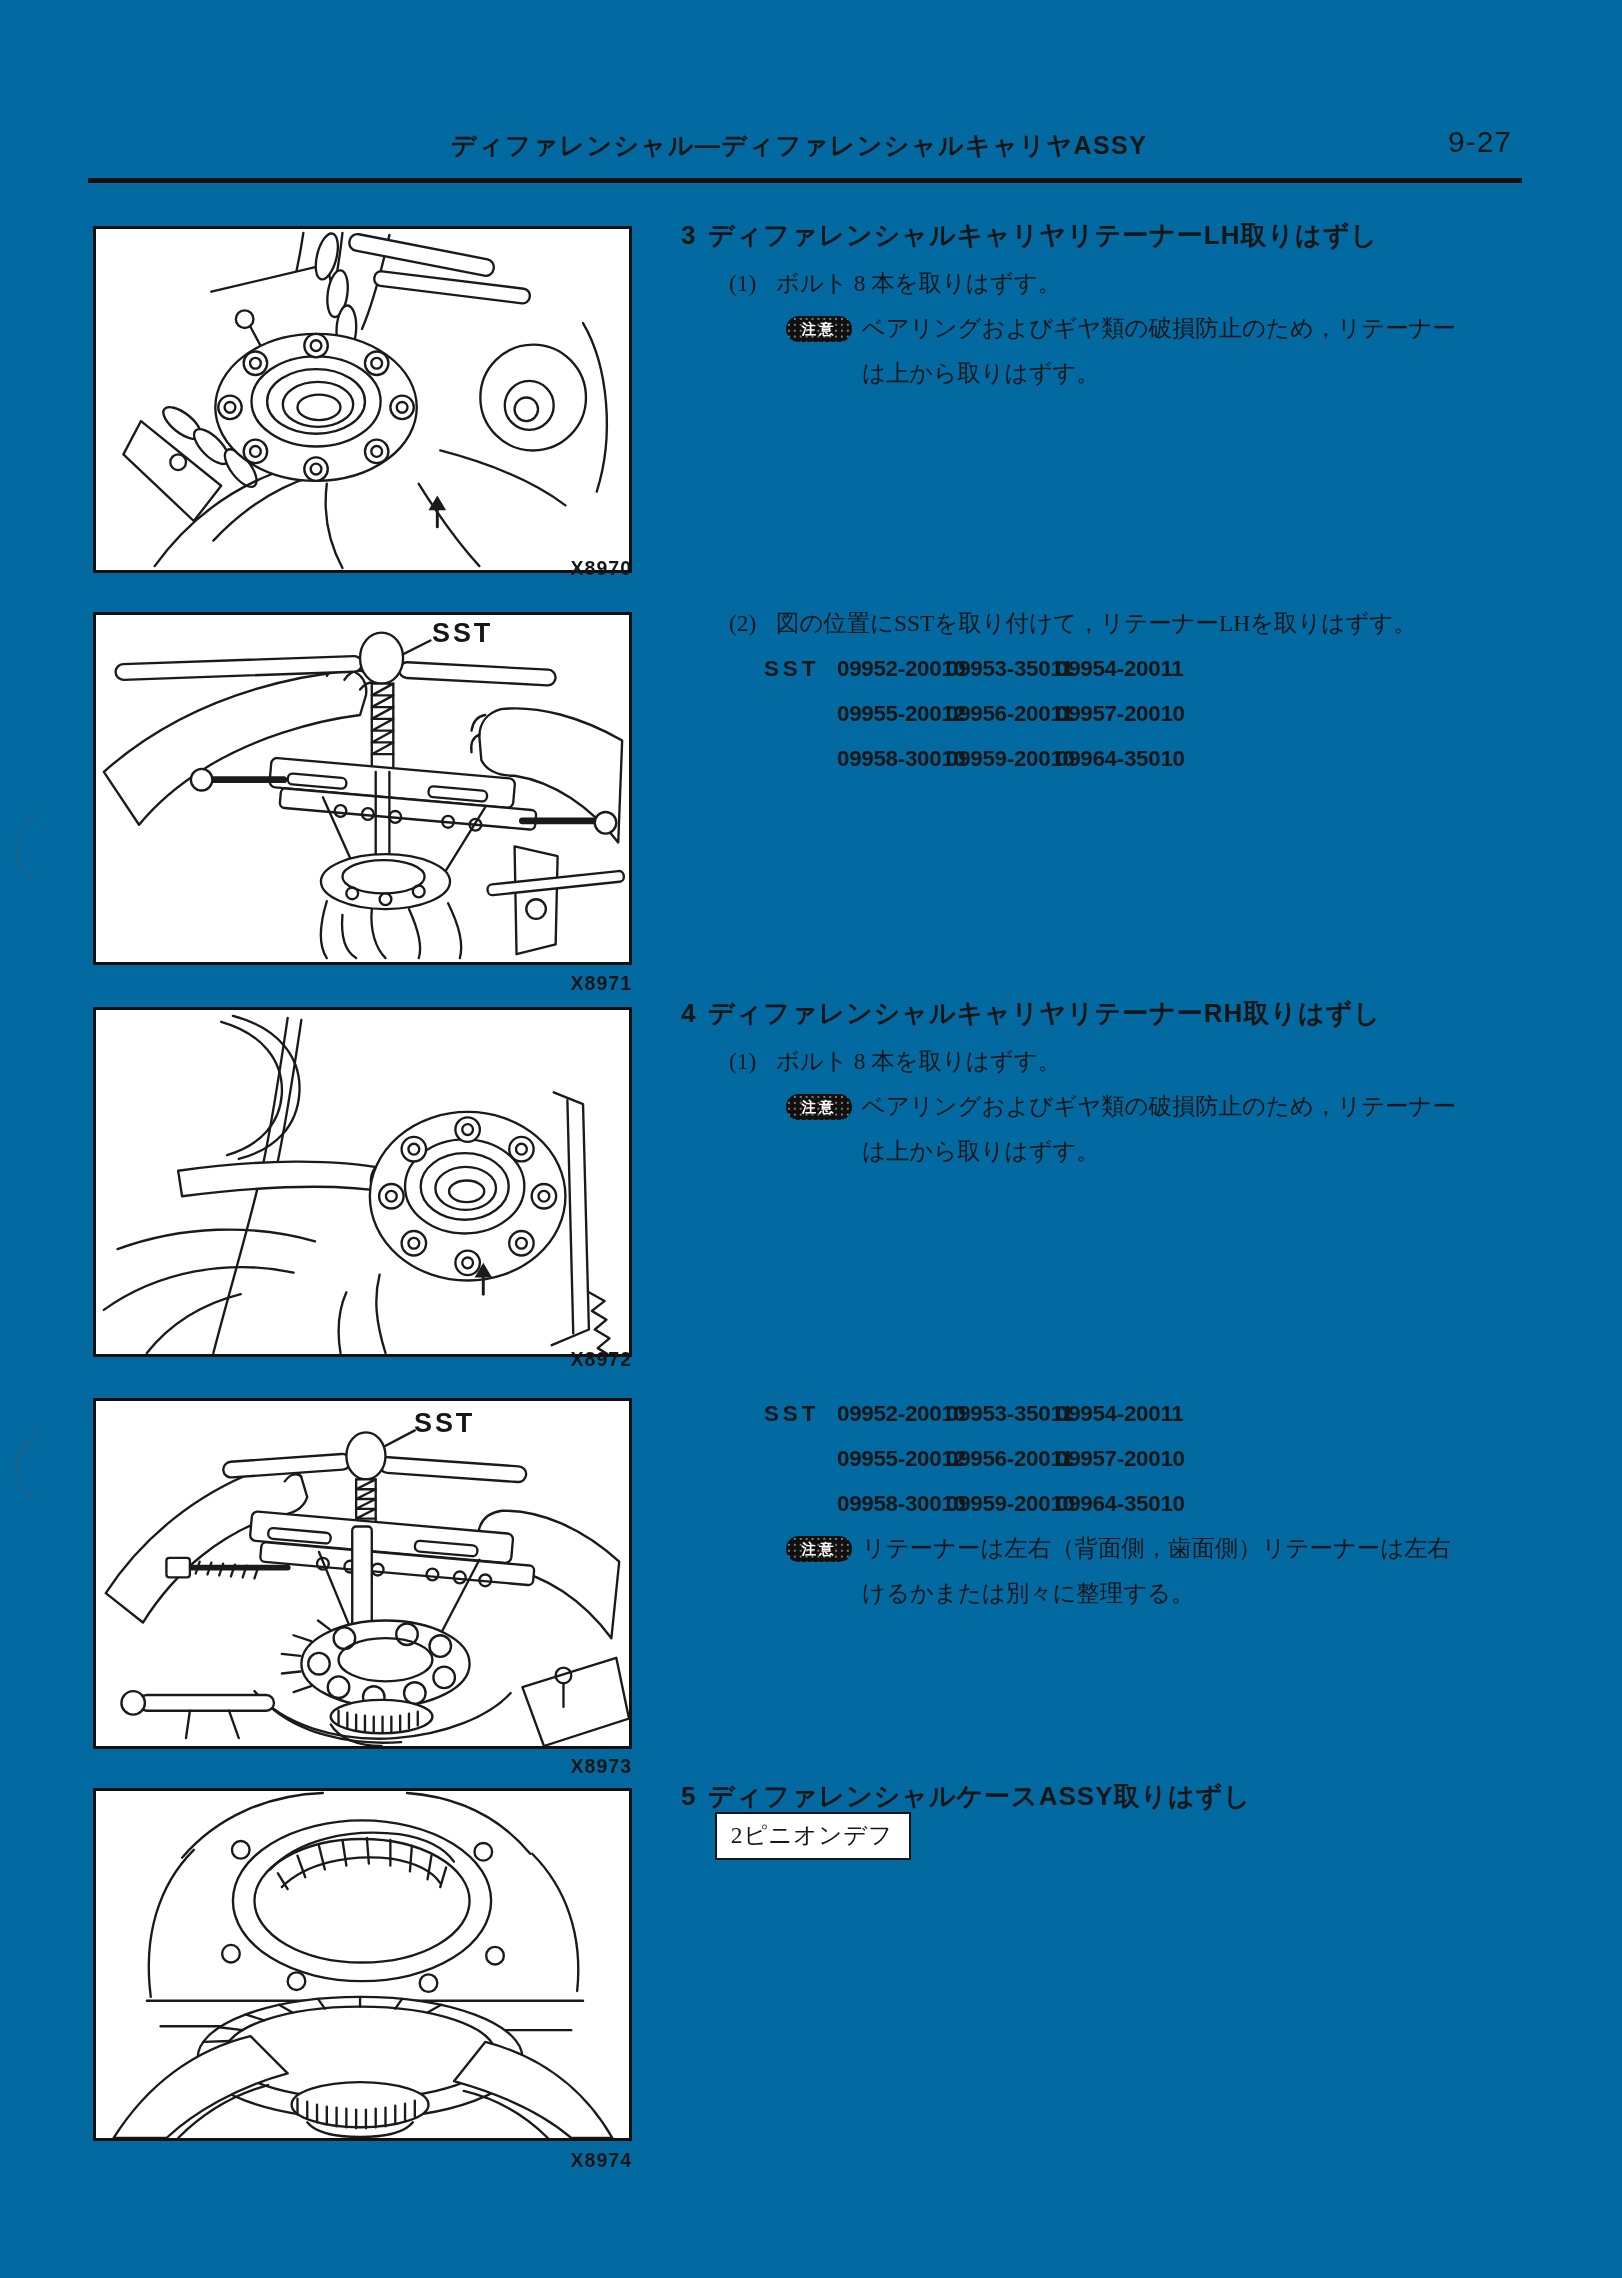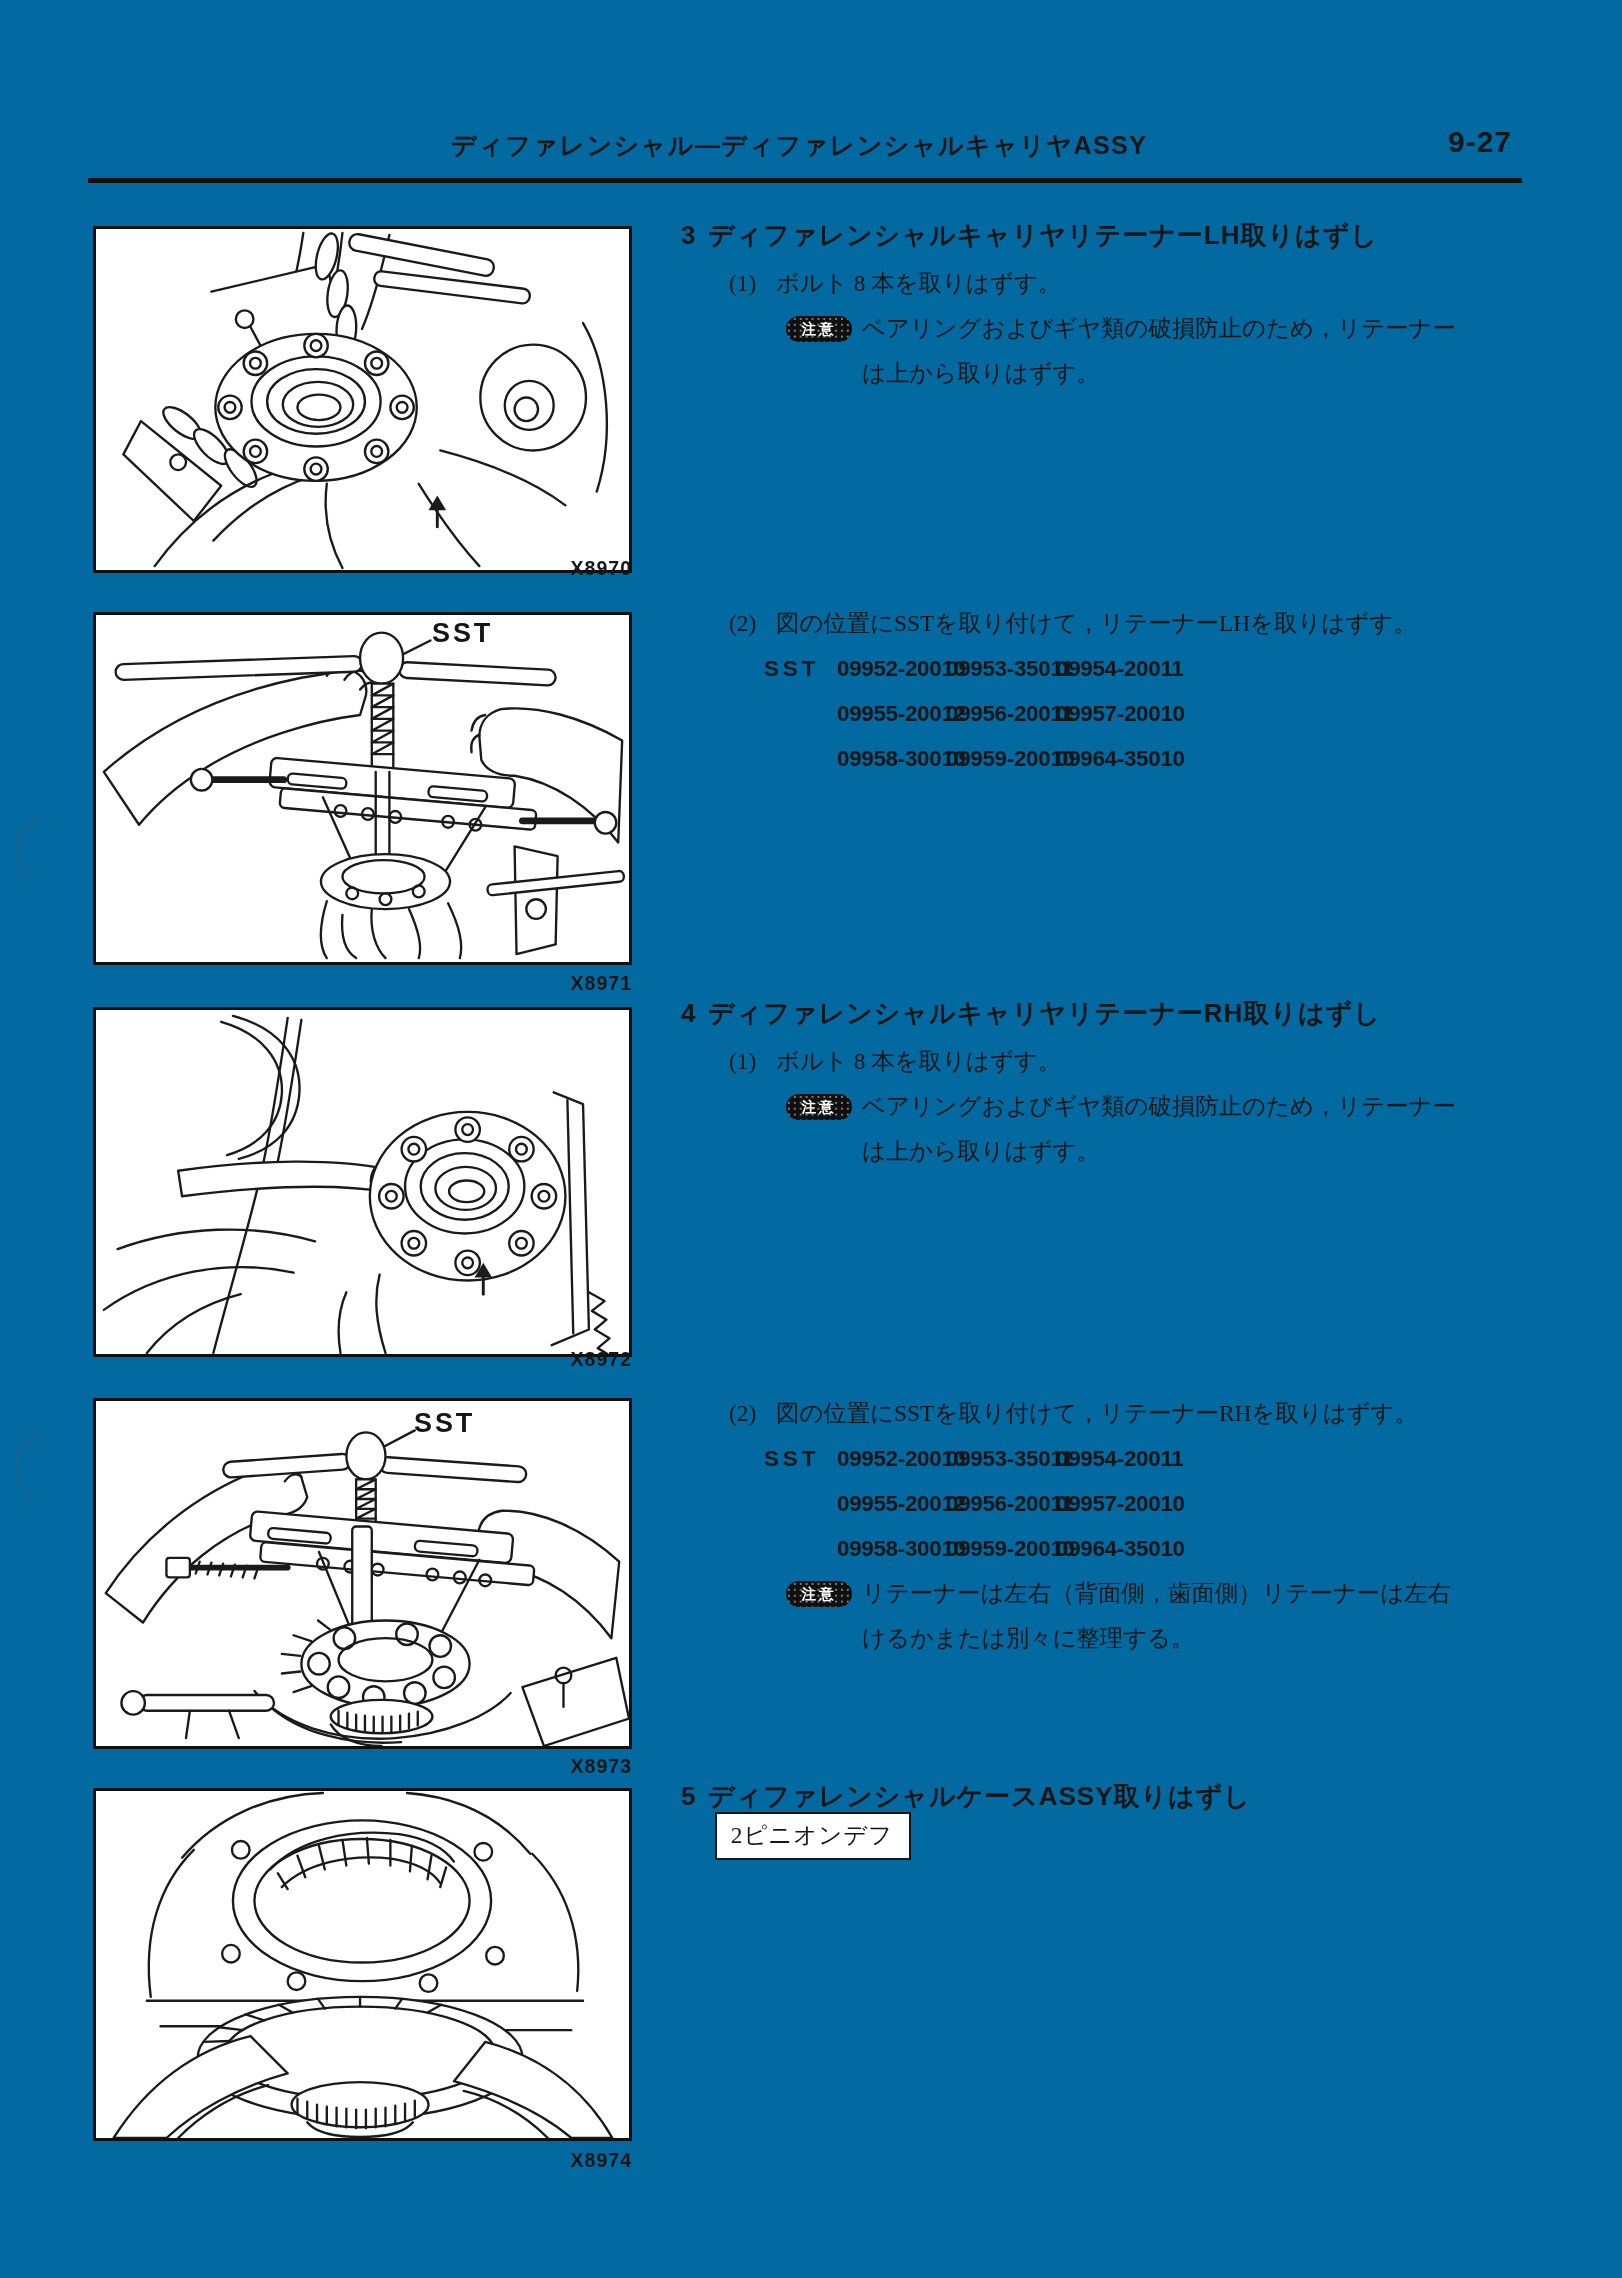--- a/index.html
+++ b/index.html
@@ -10,21 +10,21 @@
   }
   
   .header-title{
     position:absolute;left:451px;top:129px;
     font-family:"Liberation Sans","DejaVu Sans",sans-serif;
     font-weight:bold;font-size:25px;letter-spacing:1.5px;white-space:nowrap;
   }
   .page-num{
     position:absolute;left:1346px;top:125px;width:166px;text-align:right;
     font-family:"Liberation Sans","DejaVu Sans",sans-serif;
-    font-weight:bold;font-size:30px;letter-spacing:1px;
+    font-weight:normal;font-size:30px;letter-spacing:1px;
   }
   .header-rule{position:absolute;left:88px;top:178px;width:1434px;height:4.9px;background:#101010;}
   
   .fig{
     position:absolute;left:93px;width:539px;border:3.9px solid #101010;
     background:#fff;box-sizing:border-box;
   }
   .fig svg{display:block;width:100%;height:100%;}
   .fig-id{
     position:absolute;left:93px;width:539px;text-align:right;padding-right:2px;
@@ -382,23 +382,20 @@
     </div>
     <div class="line">
       <span class="note-badge">注意</span><span class="note-text">ベアリングおよびギヤ類の破損防止のため，リテーナー</span>
     </div>
     <div class="line indent">
       <span>は上から取りはずす。</span>
     </div>
   </div>
 
   <div class="block" style="top:1391px">
-    <div class="line">
-      <span class="step-label">(2)</span><span>図の位置にSSTを取り付けて，リテーナーRHを取りはずす。</span>
-    </div>
     <div class="sst-row">
       <span class="sst-lbl">SST</span>
       <span class="sst-num">09952-20010</span>
       <span class="sst-num">09953-35011</span>
       <span class="sst-num">09954-20011</span>
     </div>
     <div class="sst-row">
       <span></span>
       <span class="sst-num">09955-20012</span>
       <span class="sst-num">09956-20011</span>

